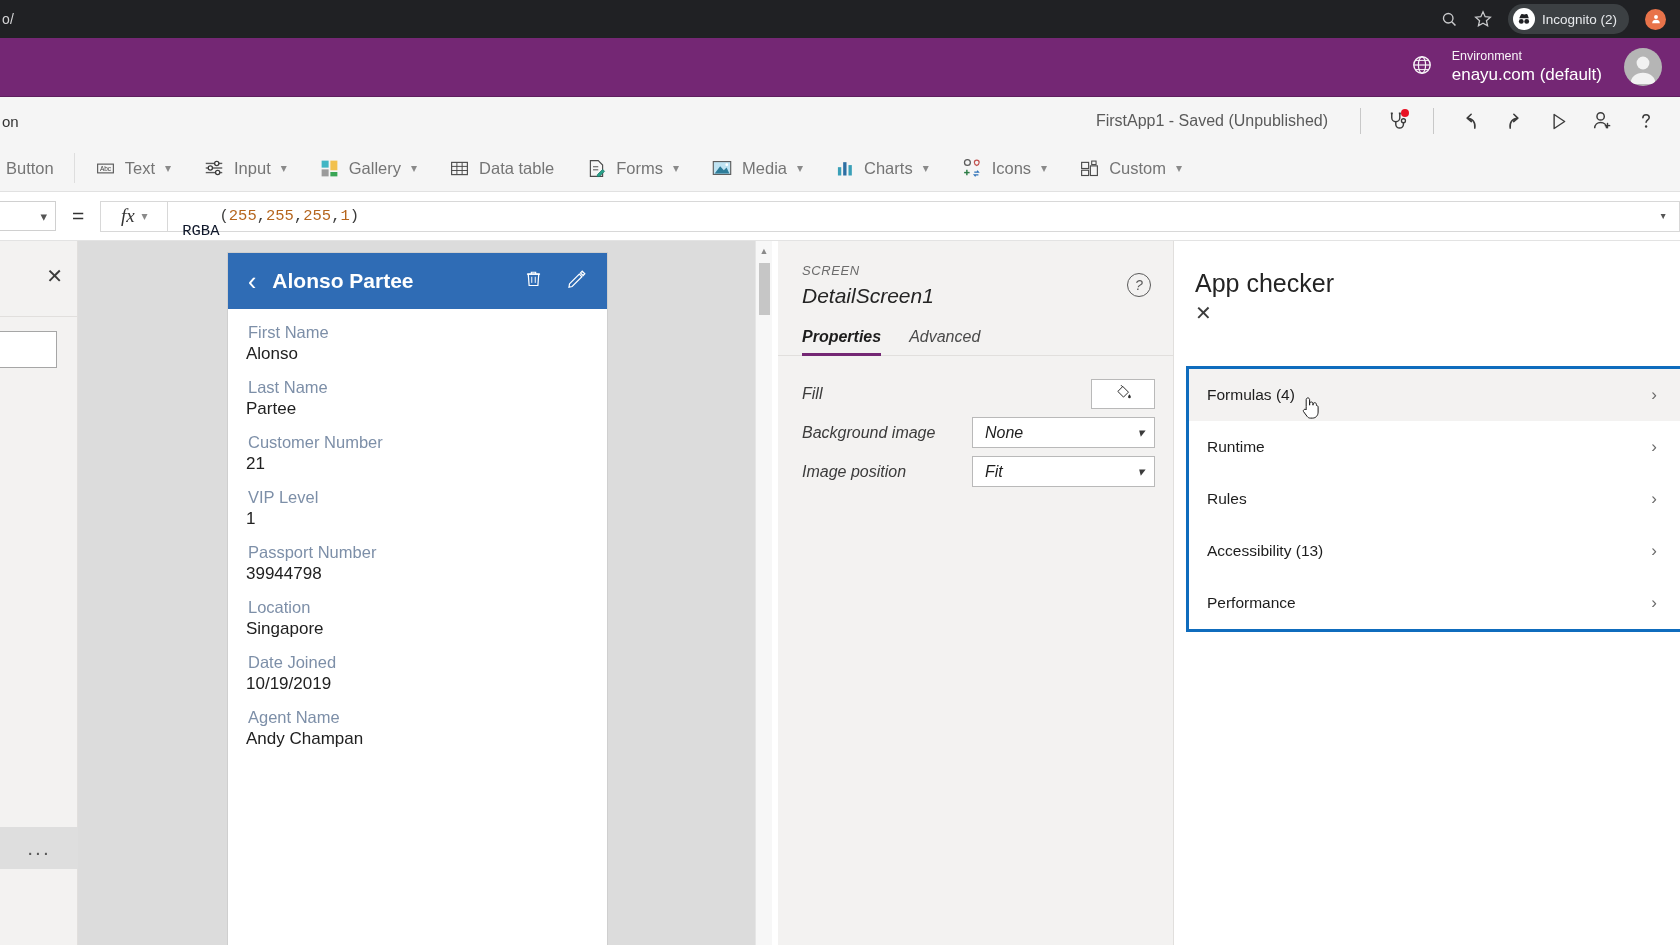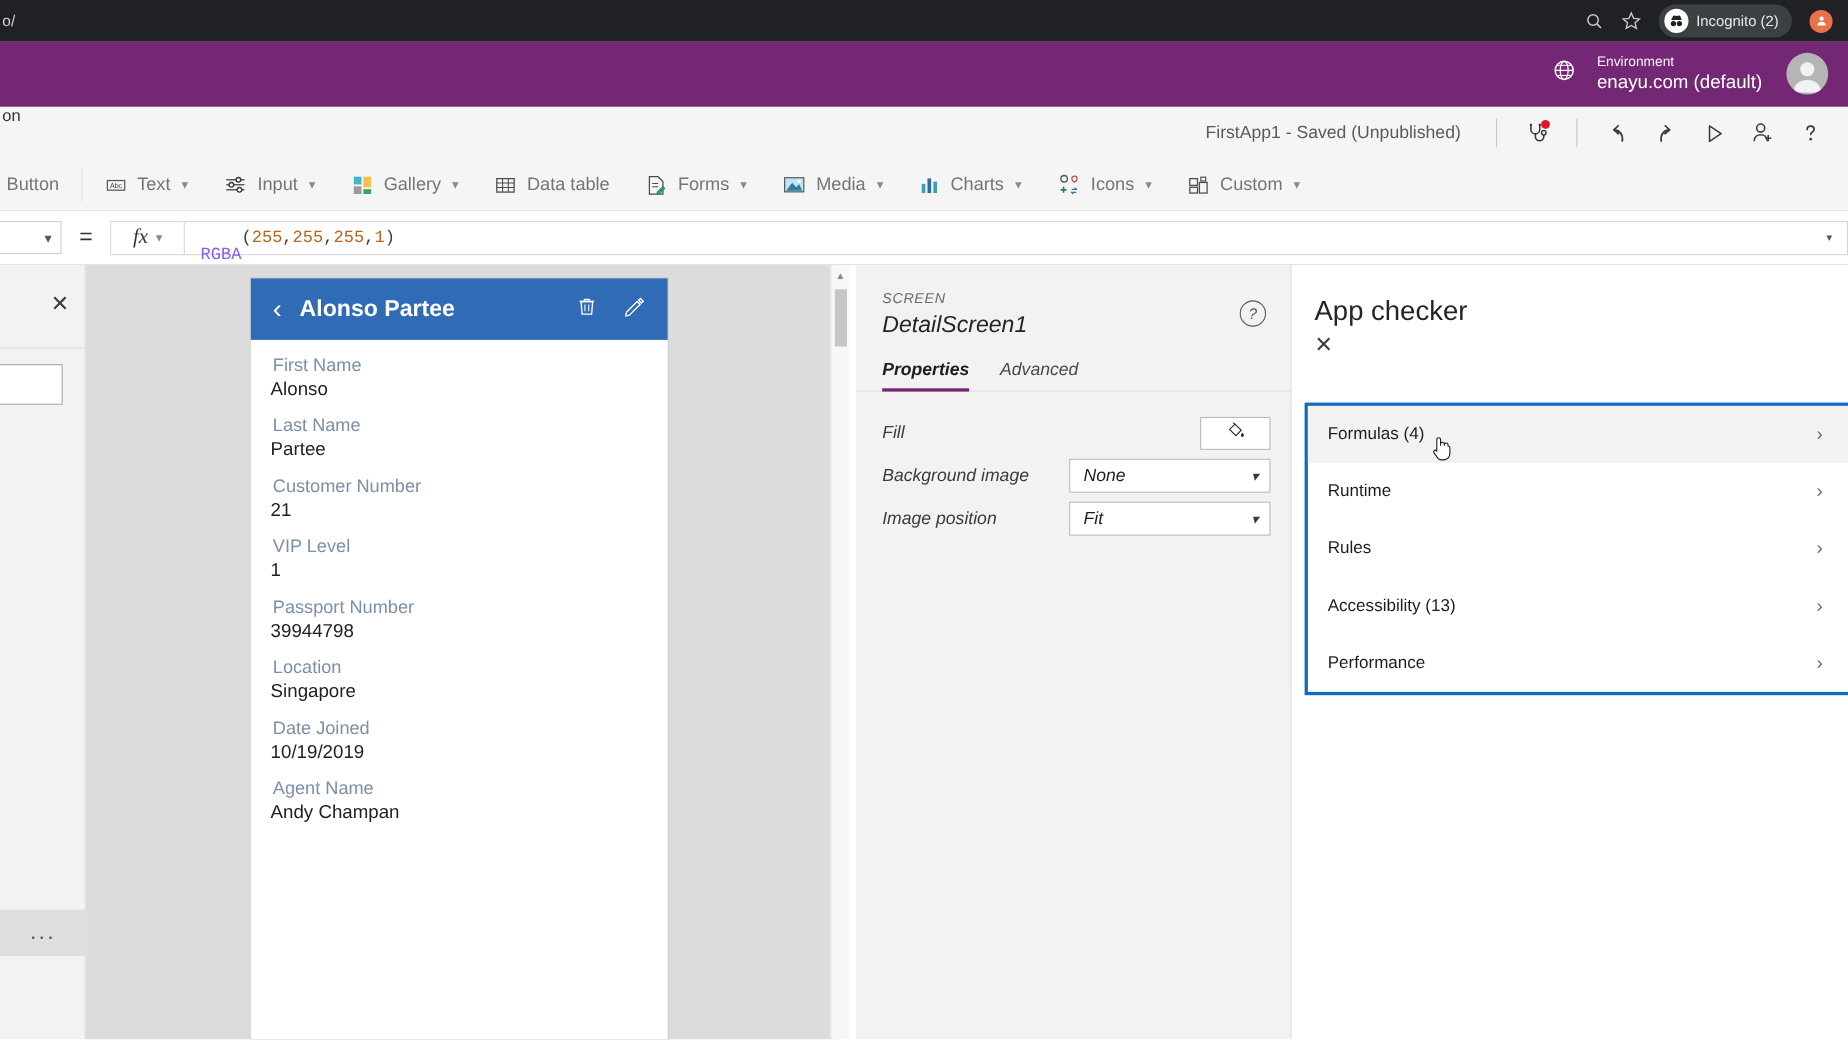--- a/index.html
+++ b/index.html
@@ -49,21 +49,21 @@
   .env-label { font-size: 12.5px; font-weight: 400; opacity: .95; }
   .env-name { font-size: 17px; font-weight: 400; }
   .env-avatar {
     width: 38px; height: 38px; border-radius: 50%; background: #b5b5b5;
     margin-right: 18px; display:flex; align-items:flex-end; justify-content:center; overflow:hidden;
   }
 
   
   .cmd-bar {
     position: absolute; top: 97px; left: 0; width: 1680px; height: 48px;
-    background: #f5f5f5; display: flex; align-items: flex-start;
+    background: #f5f5f5; display: flex; align-items: center;
   }
   .cmd-left-frag { color: #333; font-size: 15px; margin-left: 2px; }
   .cmd-right { margin-left: auto; display: flex; align-items: center; height: 100%; }
   .save-status { color: #5a5a5a; font-size: 16px; margin-right: 18px; }
   .cmd-sep { width: 1px; height: 26px; background: #c8c8c8; margin: 0 14px; }
   .cmd-icon {
     color: #3b3b3b; font-size: 20px; width: 44px; height: 34px;
     display: flex; align-items: center; justify-content: center;
     position: relative;
   }
@@ -104,21 +104,21 @@
     display: flex; align-items: center; justify-content: center; gap: 6px;
     color: #333; margin-right: 0;
   }
   .fx-text { font-style: italic; font-family: "Liberation Serif", serif; font-size: 19px; }
   .formula-input {
     flex: 1; height: 31px; border: 1px solid #d8d8d8; border-left: none;
     display: flex; align-items: center; padding-left: 14px;
     font-family: "Liberation Mono", monospace; font-size: 15.5px;
     position: relative;
   }
-  .tok-fn { color: #8b5cf6; margin-top: 30px; }
+  .tok-fn { color: #0f172a; margin-top: 30px; }
   .tok-paren { color: #3b3b3b; }
   .tok-num { color: #b5651d; }
   .formula-caret {
     position: absolute; right: 12px; color: #555; font-size: 13px;
   }
 
   
   .work { position: absolute; top: 241px; left: 0; width: 1680px; height: 704px; }
 
   

